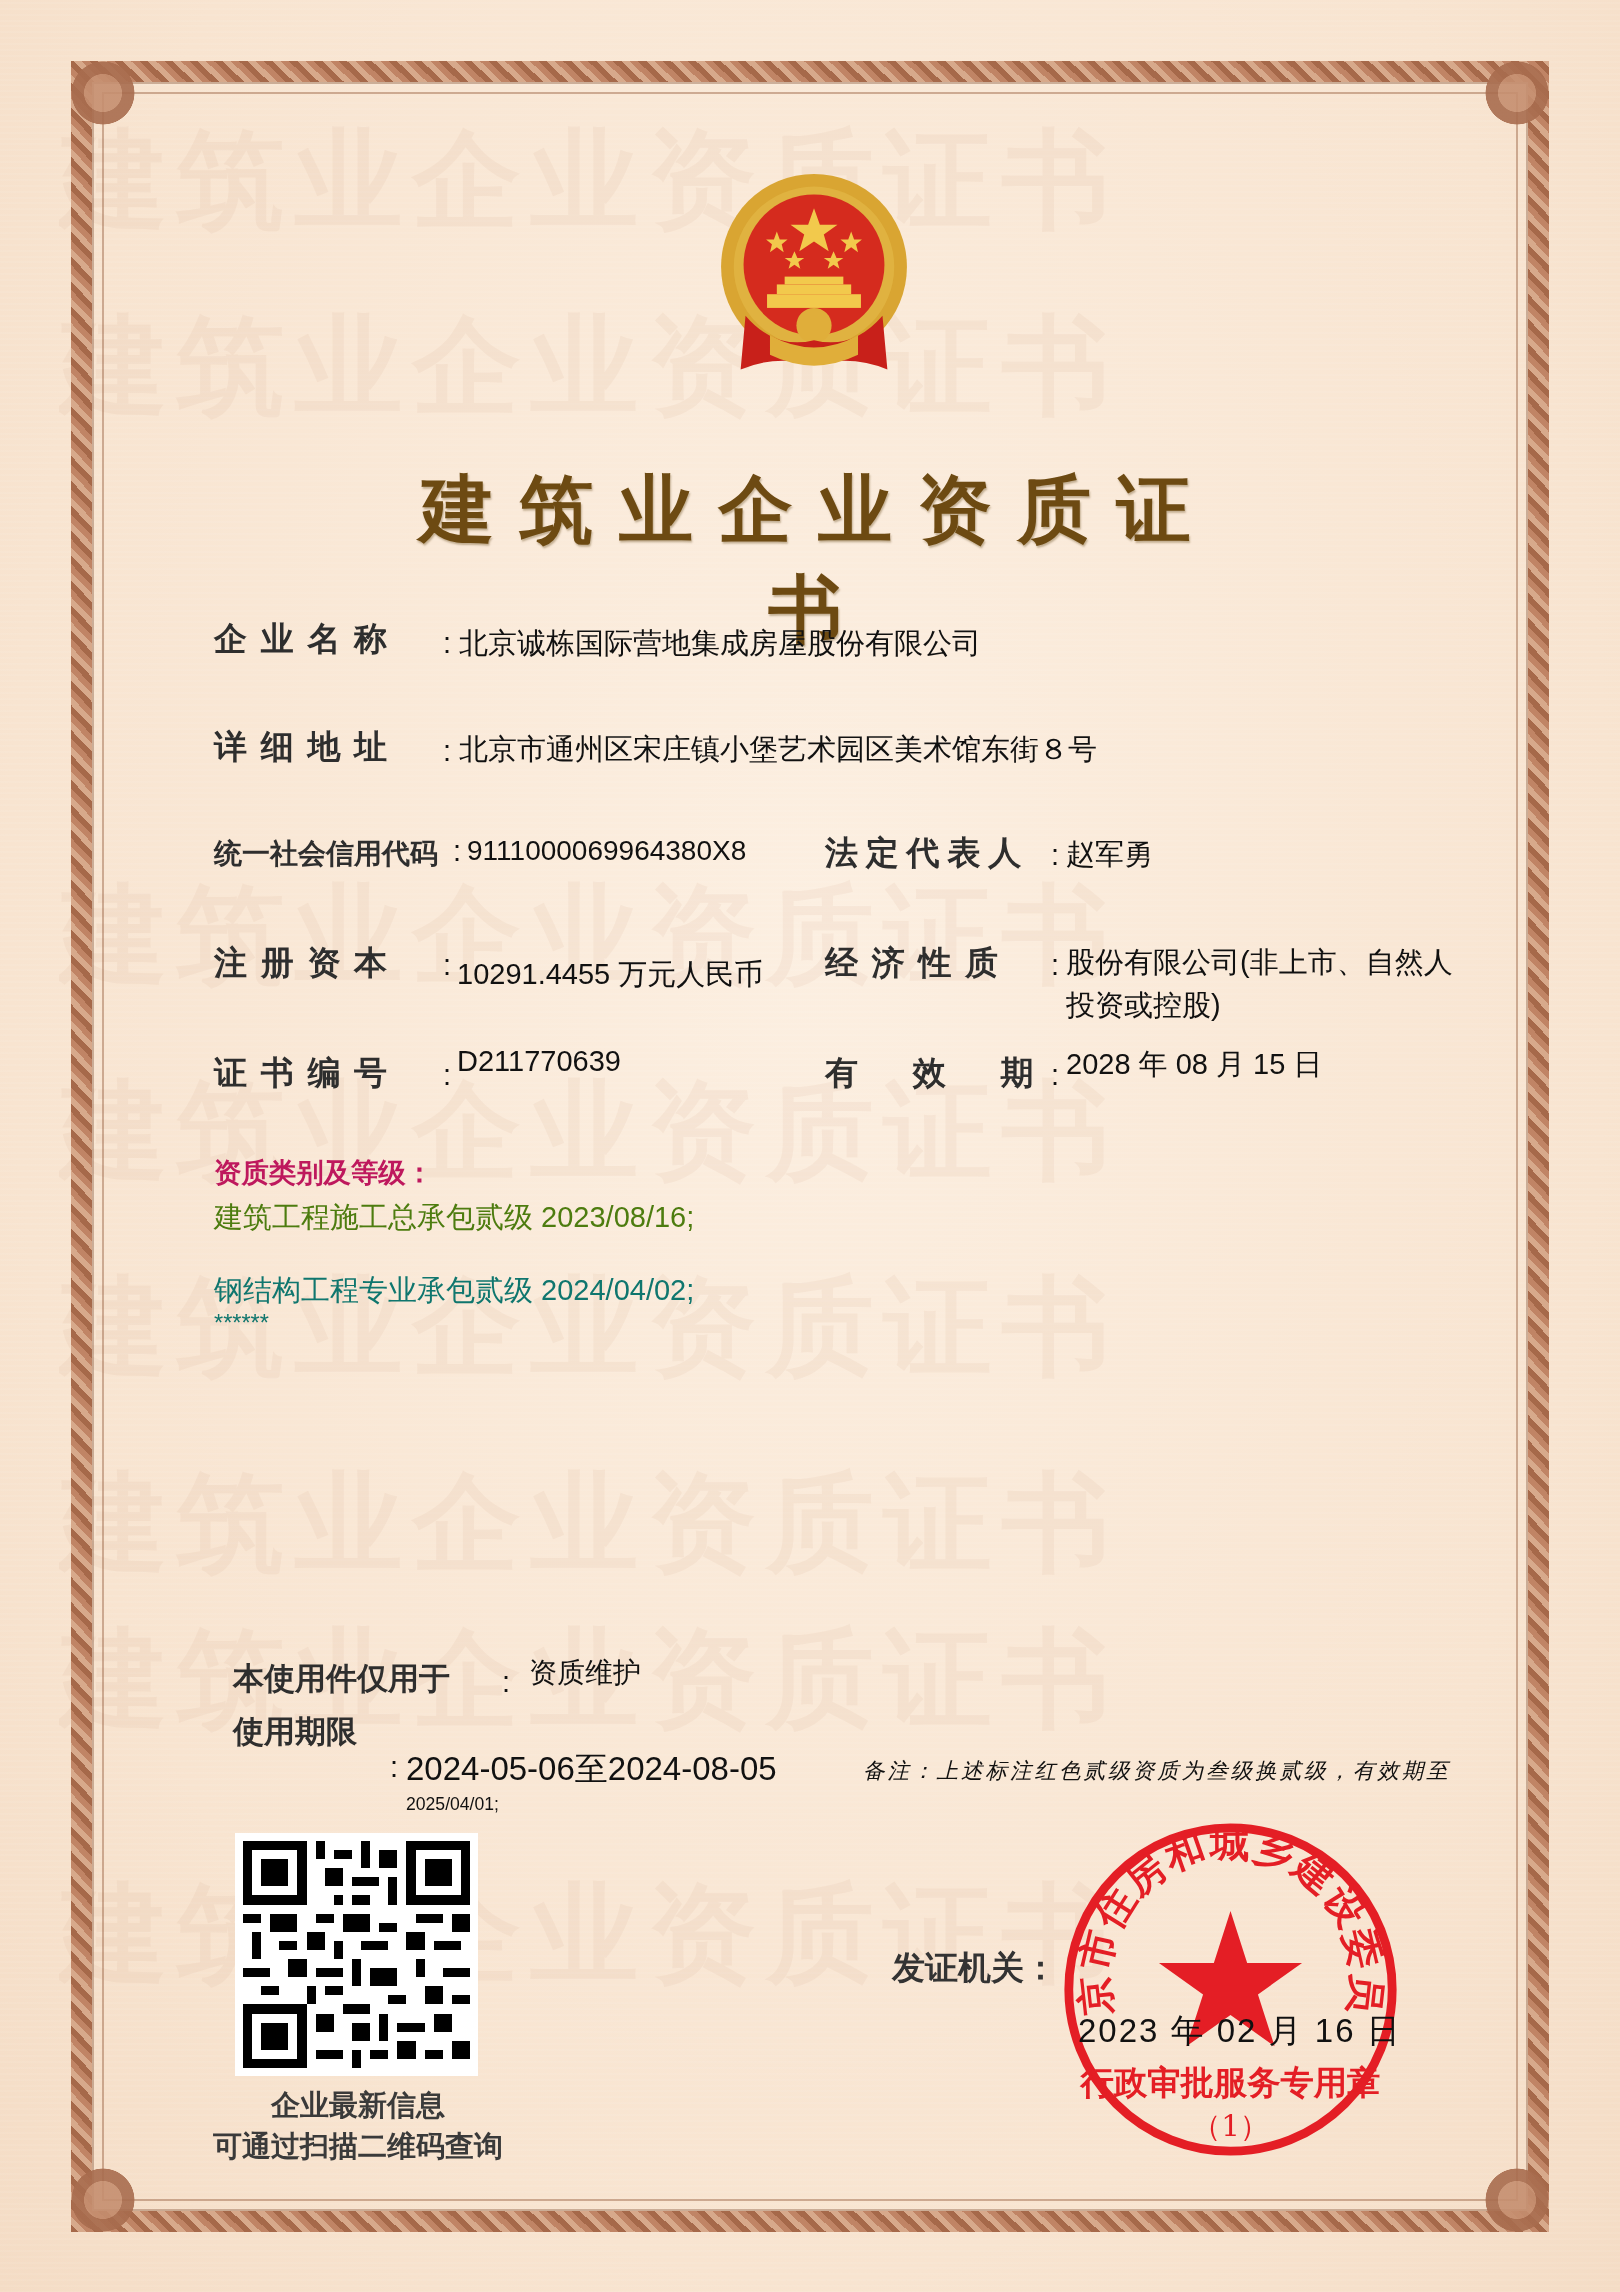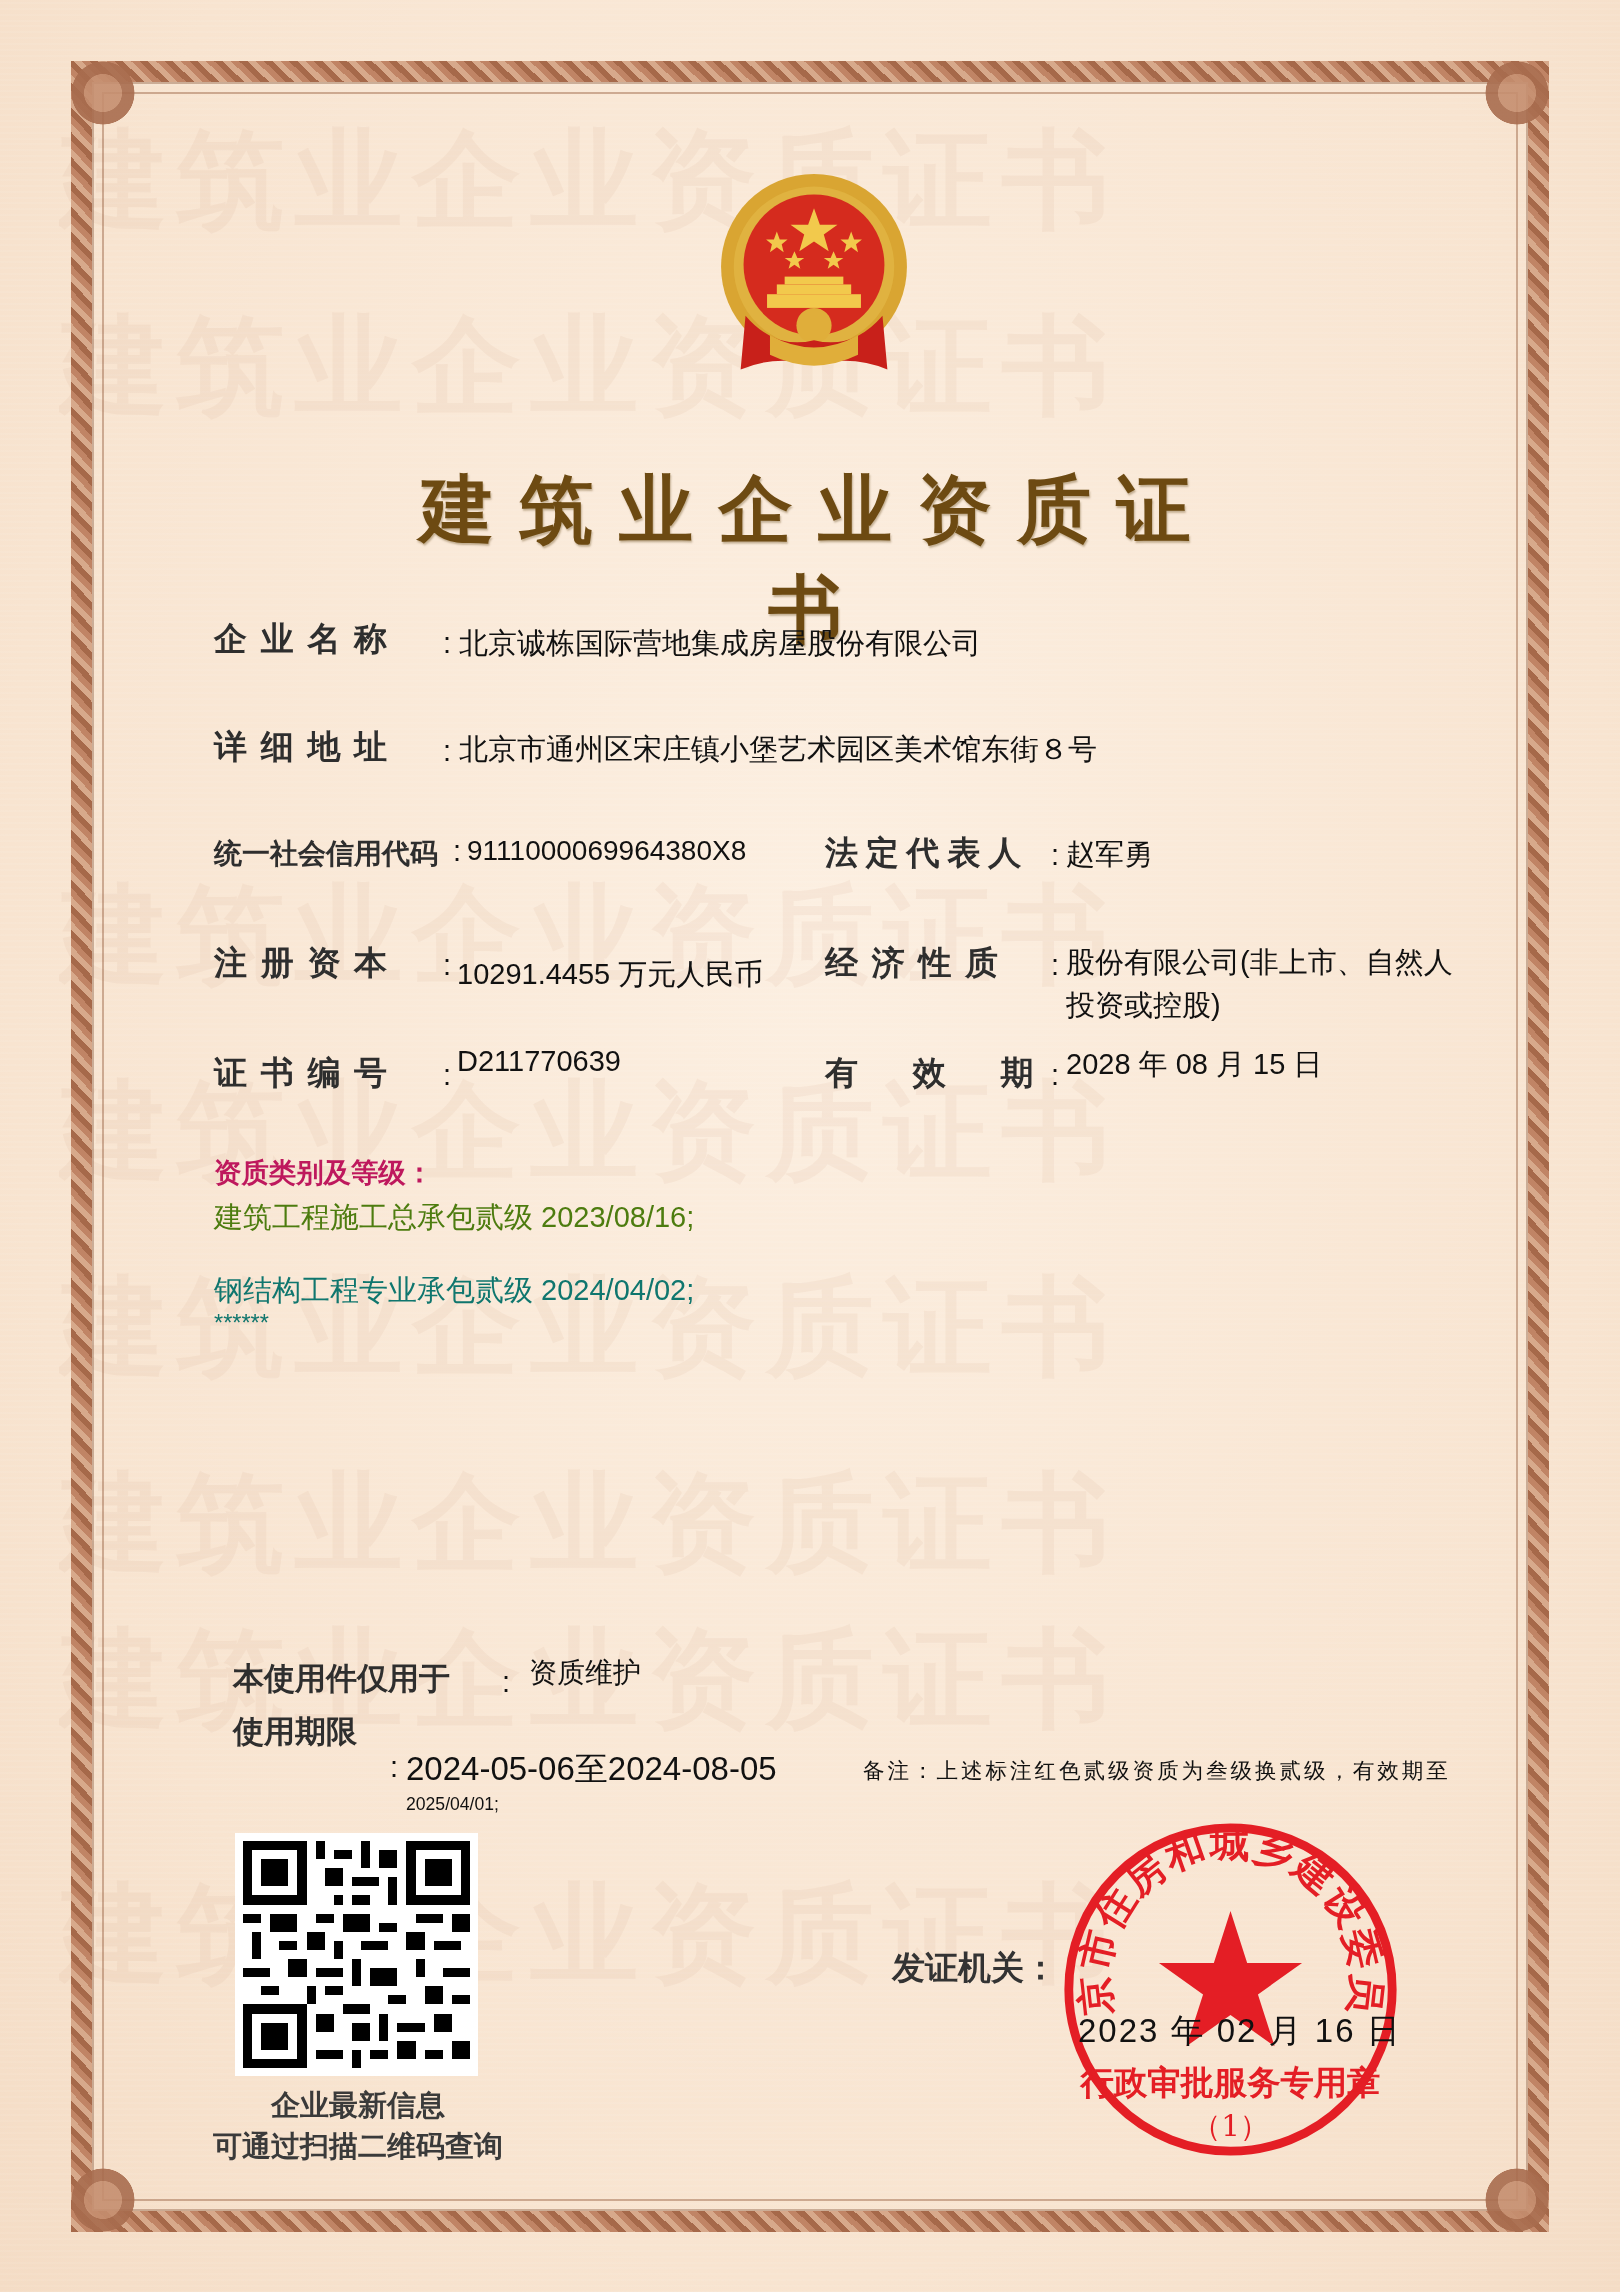--- a/index.html
+++ b/index.html
@@ -47,21 +47,21 @@
       letter-spacing:13.7px; white-space:nowrap;
     }
     .lbl.tight { letter-spacing:0; }
     .val {
       position:absolute; font-size:29px; color:#111; white-space:nowrap;
       font-family:"Liberation Sans", sans-serif;
     }
     .red { color:#0f766e;margin-top:28px; }
     .qual-head { position:absolute; left:214px; top:1155px; font-size:27.4px; font-weight:bold; color:#be185d; }
     .qual-line { position:absolute; left:214px; font-size:29px; white-space:nowrap; font-family:"Liberation Sans", sans-serif; }
-    .note { position:absolute; left:863px; top:1756px; font-size:21.6px; letter-spacing:2.9px; color:#111; white-space:nowrap; }
+    .note { position:absolute; left:863px; top:1756px; font-size:21.6px; letter-spacing:2.9px; color:#111; white-space:nowrap;font-style:italic; }
     .note-cont { position:absolute; left:406px; top:1794px; font-size:17.6px; color:#111; font-family:"Liberation Sans", sans-serif; }
     .qr {
       position:absolute; left:235px; top:1833px; width:243px; height:243px; background:#fff;
       padding:7.8px; box-sizing:border-box;
     }
     .qr-caption { position:absolute; left:167px; width:382px; text-align:center; font-size:29px; font-weight:bold; color:#3a3a3a; }
     .seal { position:absolute; left:1059px; top:1818px; width:343px; height:343px; }
     .issue-date {
       position:absolute; left:1078px; top:2009px; font-size:33px; color:#111; white-space:nowrap;
       font-family:"Liberation Sans", sans-serif; letter-spacing:2px;

